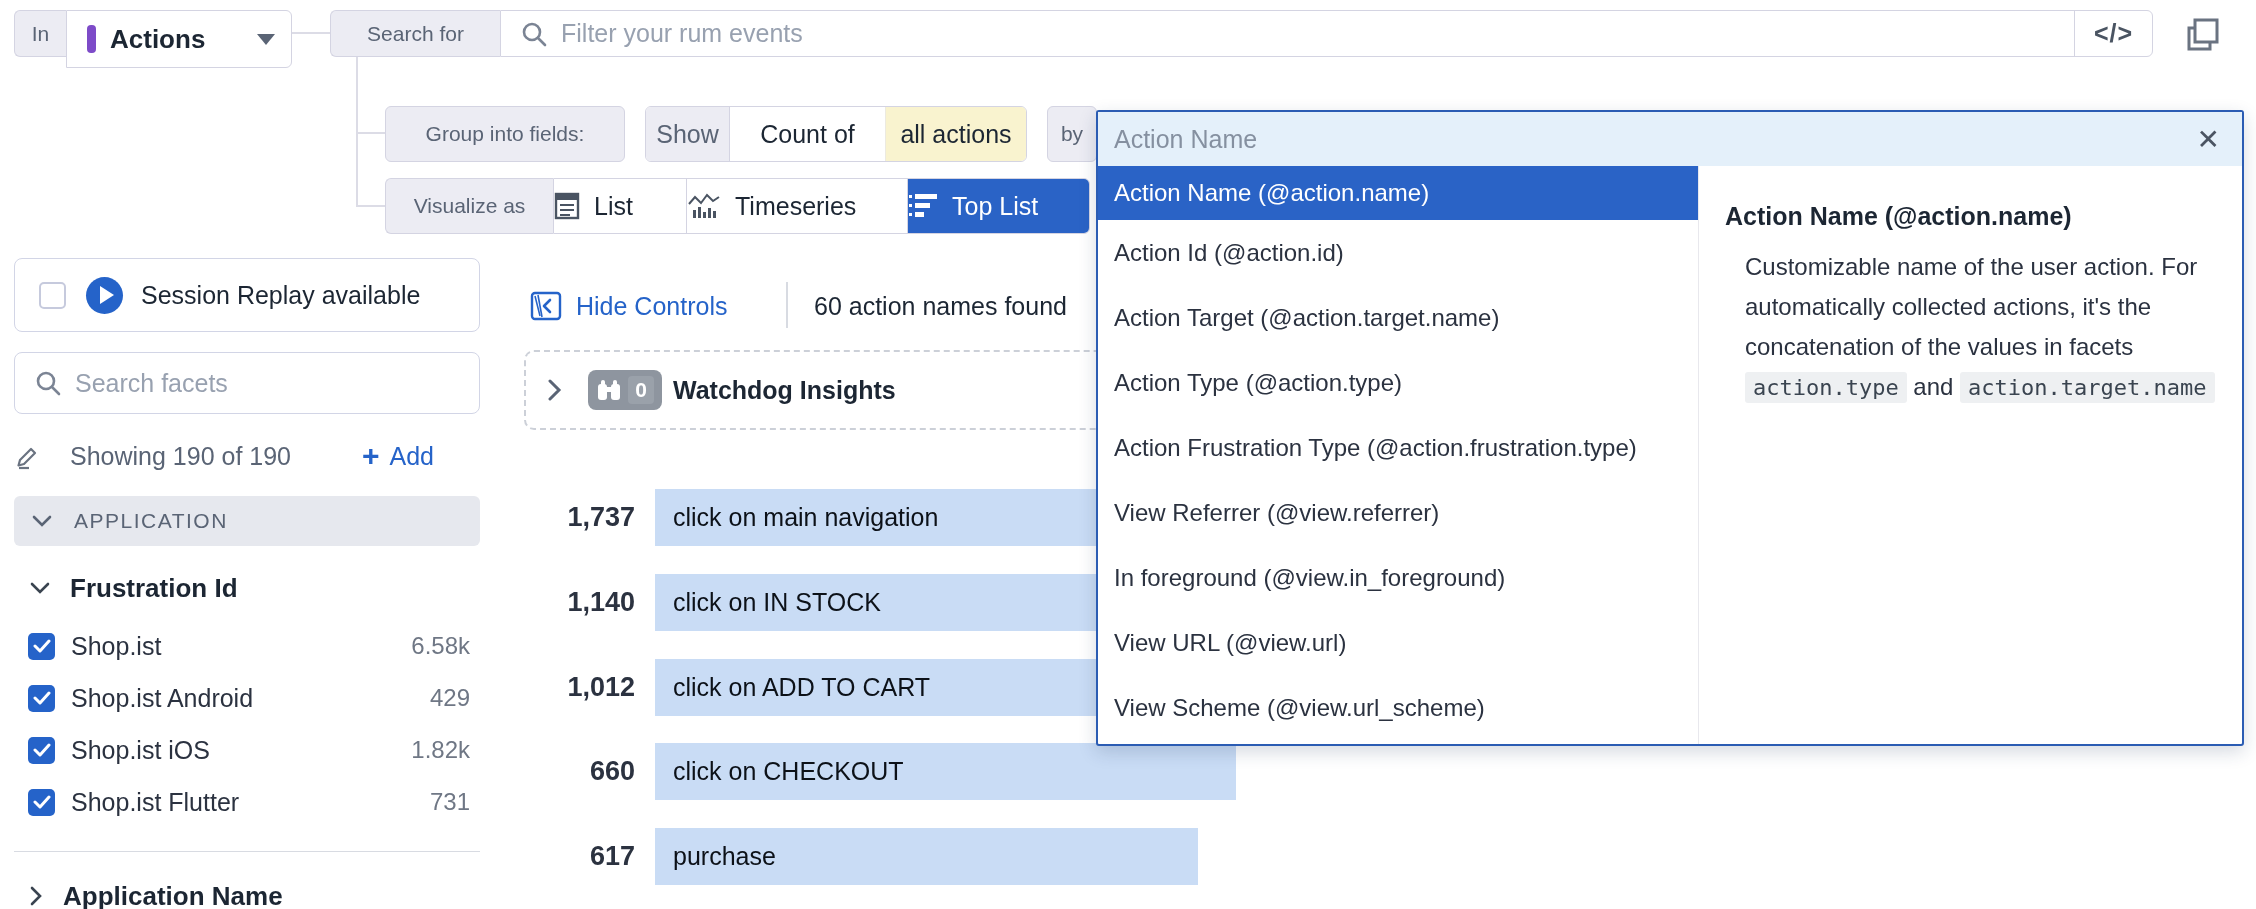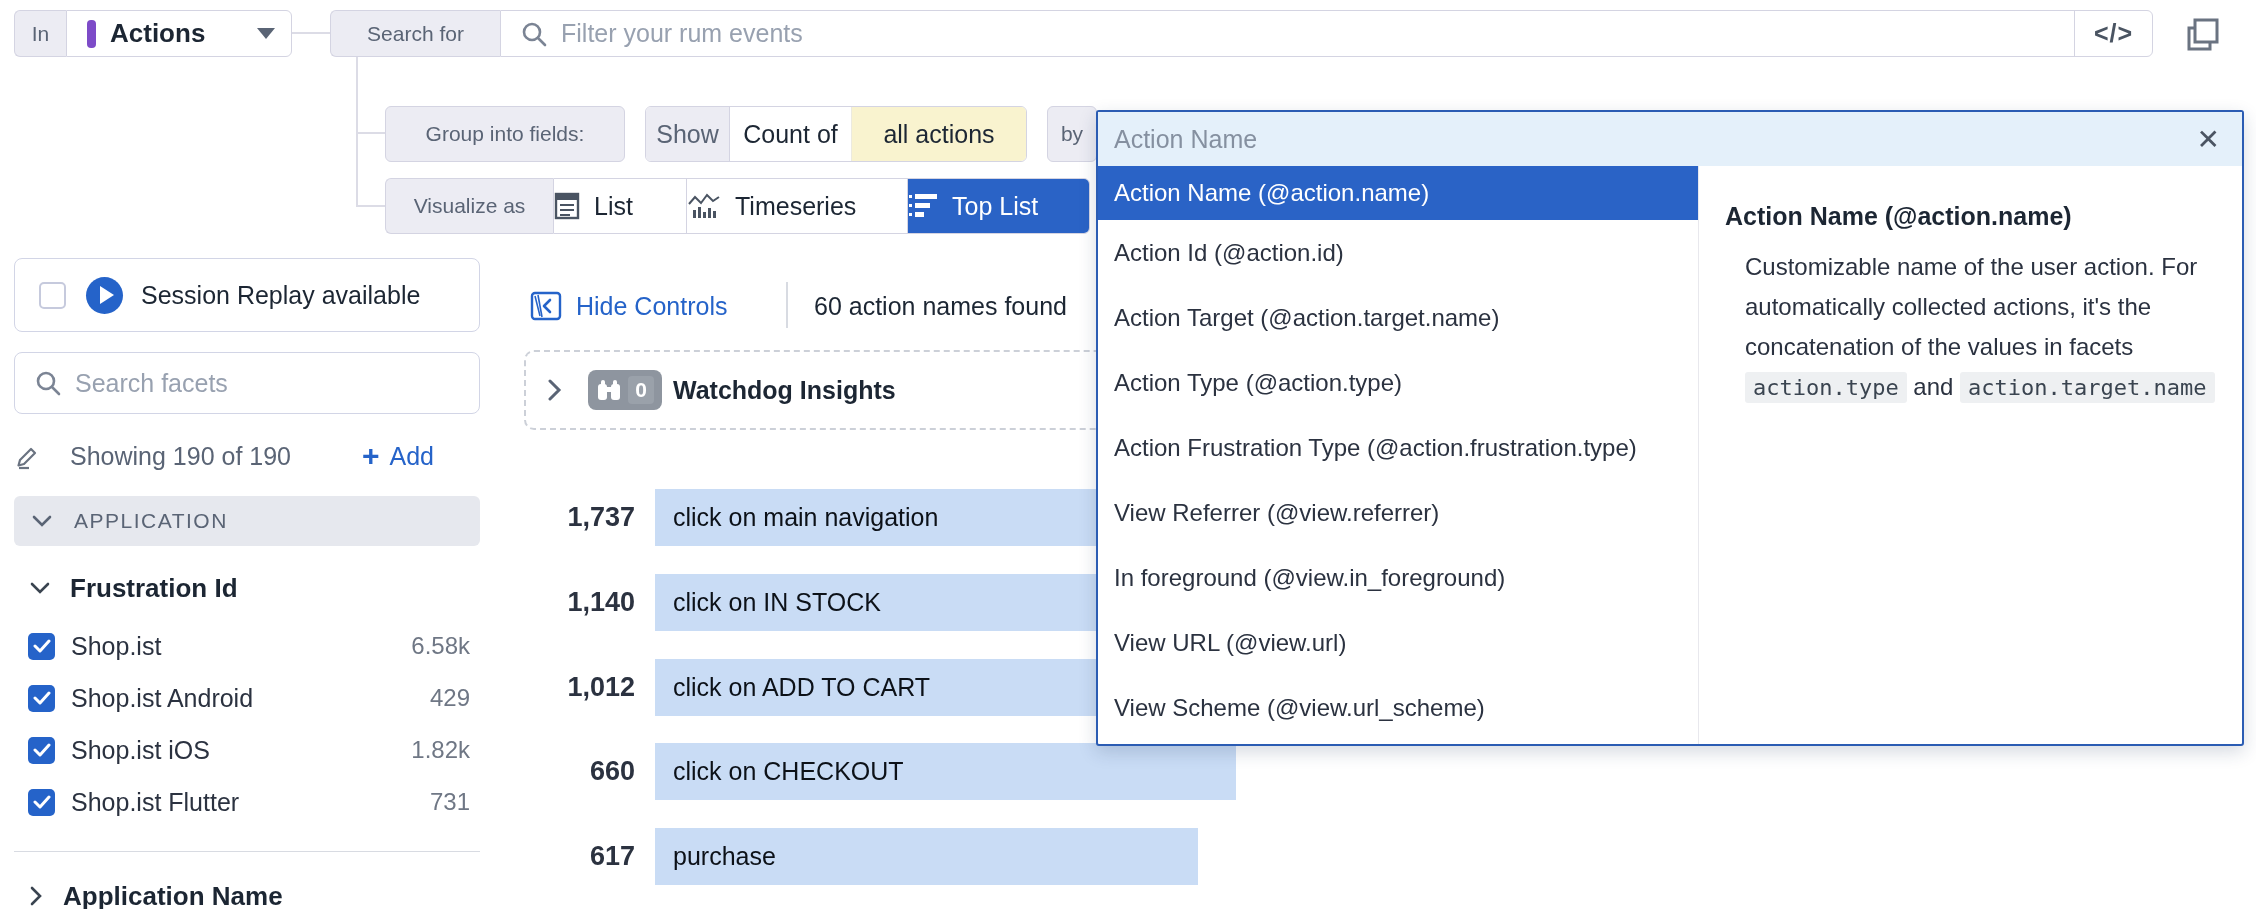--- a/index.html
+++ b/index.html
@@ -10,21 +10,21 @@
   }
   .abs { position:absolute; }
 
   
   .pill-grey {
     background:#ececf3; border:1px solid #d4d4e2; color:#5a6475;
     display:flex; align-items:center; justify-content:center; font-size:21px;
   }
   #in-box { left:14px; top:10px; width:52px; height:47px; border-radius:6px 0 0 6px; border-right:none; }
   #actions-box {
-    left:66px; top:10px; width:226px; height:47px; background:#fff;
+    left:66px; top:10px; width:226px; height:58px; background:#fff;
     border:1px solid #d4d4e2; border-radius:0 6px 6px 0;
     display:flex; align-items:center; padding:0 16px 0 20px;
   }
   .purple-bar { width:9px; height:28px; border-radius:4px; background:#7d4bc8; margin-right:14px; }
   #actions-label { font-size:26px; font-weight:600; color:#1c2633; flex:1; }
   .caret-down { width:0; height:0; border-left:9px solid transparent; border-right:9px solid transparent; border-top:11px solid #5a6475; }
 
   .connector { background:#dcdce6; }
   #conn-h0 { left:292px; top:32px; width:38px; height:2px; }
   #conn-v  { left:356px; top:57px; width:2px; height:150px; }
@@ -51,21 +51,21 @@
   #copy-btn { left:2185px; top:17px; width:36px; height:36px; }
 
   
   #group-into { left:385px; top:106px; width:240px; height:56px; border-radius:6px; }
   #show-group {
     left:645px; top:106px; width:382px; height:56px; border:1px solid #d4d4e2;
     border-radius:6px; display:flex; overflow:hidden; background:#fff;
   }
   .seg { display:flex; align-items:center; justify-content:center; font-size:25px; height:100%; }
   #seg-show { width:84px; background:#ececf3; color:#5a6475; border-right:1px solid #d4d4e2; }
-  #seg-countof { width:122px; color:#1c2633; border-right:1px solid #eceae0; }
+  #seg-countof { width:156px; color:#1c2633; border-right:1px solid #eceae0; }
   #seg-allactions { flex:1; background:#f9f3cf; color:#1c2633; }
   #by-pill { left:1047px; top:106px; width:50px; height:56px; border-radius:6px; }
 
   
   #visualize-as { left:385px; top:178px; width:168px; height:56px; border-radius:6px 0 0 6px; border-right:none; }
   #viz-group {
     left:553px; top:178px; width:537px; height:56px; border:1px solid #d4d4e2;
     border-radius:0 6px 6px 0; display:flex; overflow:hidden; background:#fff;
   }
   .viz-seg { display:flex; align-items:center; justify-content:flex-start; gap:14px; font-size:25px; color:#1c2633; height:100%; }

